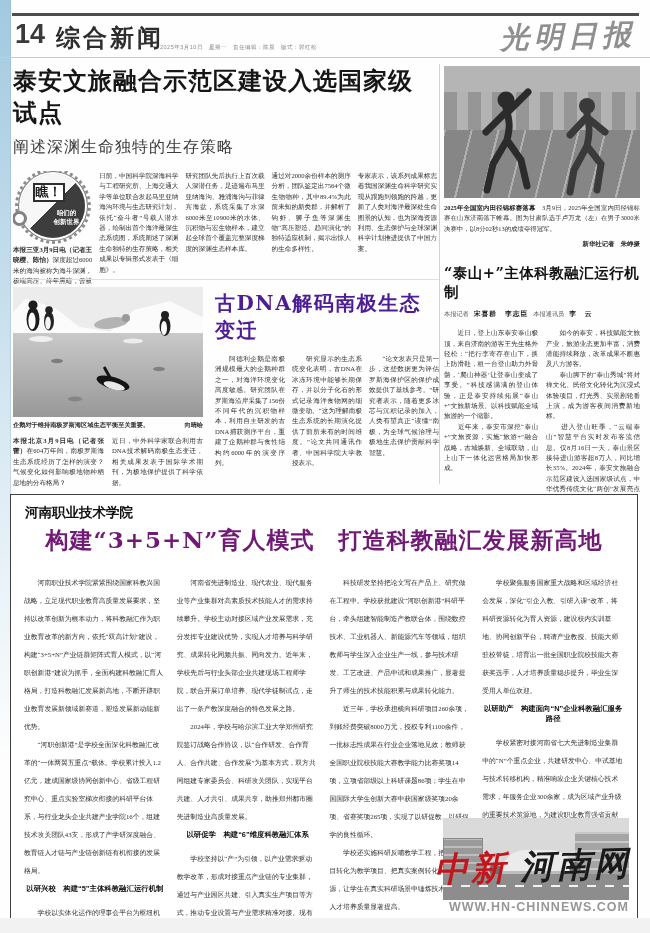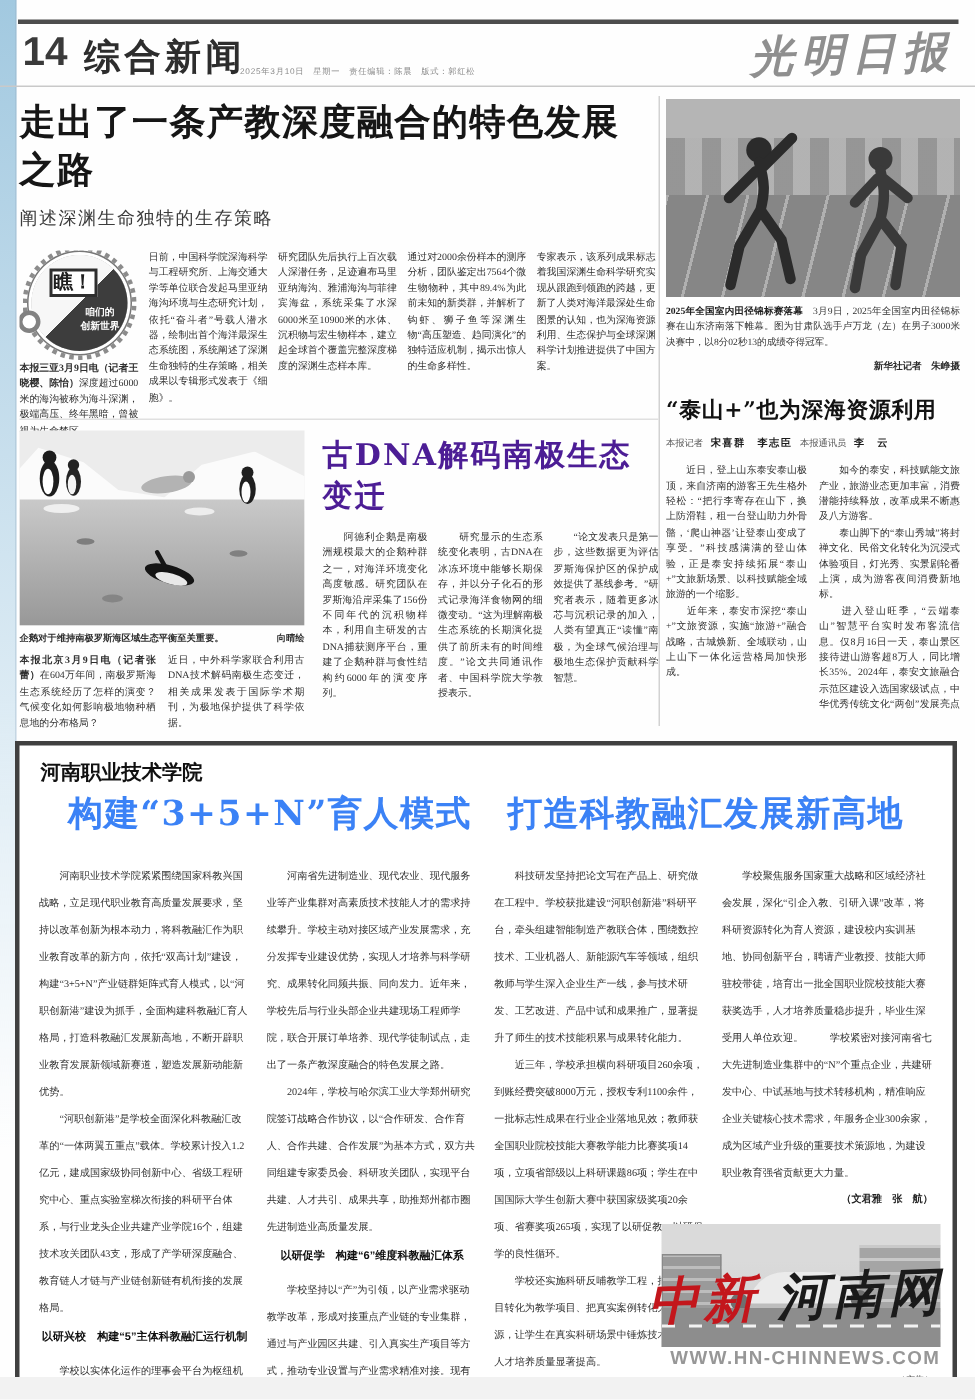--- a/index.html
+++ b/index.html
@@ -16,21 +16,21 @@
   .pagenum{left:15px;top:19px;font:700 27px "Liberation Sans",sans-serif;color:#3a3a3a;}
   .sectionname{left:56px;top:22px;font:900 24px "Liberation Sans",sans-serif;color:#2d2d2d;letter-spacing:3px;}
   .dateline{left:160px;top:44px;font:400 5.5px "Liberation Sans",sans-serif;color:#8a8a8a;letter-spacing:.5px;}
   .masthead{right:14px;top:17px;font:900 29px "DejaVu Serif",serif;font-style:italic;color:#8f8f8f;
     letter-spacing:5px;transform:rotate(-1.5deg);}
   
   .body{font-size:6.6px;line-height:1.58;text-align:justify;color:#303030;white-space:pre-line;margin:0;}
   
   .top-article{left:13px;top:63px;width:424px;}
   .top-article h1{margin:2px 0 0;font:900 24px "DejaVu Serif",serif;color:#161616;letter-spacing:1px;}
-  .deck{margin:8px 0 0;font-size:12px;color:#3c3c3c;letter-spacing:1px;}
+  .deck{margin:8px 0 0;font-size:16px;color:#3c3c3c;letter-spacing:1px;}
   .tcols{display:flex;gap:7px;margin-top:13px;height:128px;overflow:hidden;}
   .tcol{flex:1;min-width:0;}
   
   .badge{position:relative;width:64px;height:64px;margin:3px auto 7px;border-radius:50%;
     background:linear-gradient(135deg,#f7f7f7 0 50%,#3d3d3d 50% 100%);
     box-shadow:0 0 0 2px #fff,0 0 0 3px #777;outline:3px dotted #8c8c8c;outline-offset:3px;}
   .badge-qiao{position:absolute;top:9px;left:12px;background:#fff;border:2px solid #2e2e2e;
     padding:0 1px;font:900 13px "Liberation Sans",sans-serif;color:#1e1e1e;line-height:1.15;}
   .badge-sub{position:absolute;right:5px;bottom:11px;color:#fff;font:700 6.5px "Liberation Sans",sans-serif;
     text-align:center;line-height:1.35;}
@@ -75,25 +75,25 @@
   .pg-ice2{right:-4px;top:14px;width:98px;height:40px;clip-path:polygon(0 78%,26% 22%,62% 0,100% 46%,100% 100%,8% 100%);}
   .cap-row{display:flex;justify-content:space-between;gap:8px;margin-top:4px;
     font-size:6.2px;font-weight:700;color:#2e2e2e;}
   .dna-leads{display:flex;gap:8px;margin-top:6px;height:54px;overflow:hidden;}
   .dna-leads .body{flex:1;min-width:0;}
   .dna-right{position:absolute;left:202px;top:0;width:224px;}
   .dna-right h2{margin:5px 0 10px;font:900 20px "DejaVu Serif",serif;color:#4c1d95;letter-spacing:1.5px;}
   .dnacols{display:flex;gap:7px;height:153px;overflow:hidden;}
   .dnacol{flex:1;min-width:0;}
   
-  .bottom-box{left:10px;top:494px;width:628px;height:437px;border:3px solid #404040;background:#fff;
+  .bottom-box{left:10px;top:494px;width:628px;height:437px;border:1px solid #404040;background:#fff;
     box-sizing:border-box;}
   .kicker{position:absolute;left:14px;top:9px;font:700 13.5px "Liberation Sans",sans-serif;color:#111;}
   .bheadline{position:absolute;left:0;right:0;top:30px;margin:0;text-align:center;
-    font:900 23px "DejaVu Serif",serif;color:#3b82f6;letter-spacing:1px;}
+    font:900 23px "DejaVu Serif",serif;color:#701a75;letter-spacing:1px;}
   .bcols{position:absolute;left:13px;right:13px;top:76px;height:348px;display:flex;gap:11px;overflow:hidden;}
   .bcol{flex:1;min-width:0;}
   .bcol .body{font-size:6.8px;line-height:1.62;}
   .bcol h4{margin:7px 0;font:700 7.4px "Liberation Sans",sans-serif;text-align:center;color:#101010;}
   .bbyline{text-align:right;font-weight:700;font-size:6.8px;margin-top:5px;color:#222;}
   
   .campus-photo{position:absolute;right:8px;bottom:30px;width:186px;height:82px;margin:0;overflow:hidden;
     background:linear-gradient(180deg,#dadada 0 30%,#cfcfcf);}
   .cp-bld-l{position:absolute;left:0;top:20px;width:40px;height:62px;background:#9a9a9a;
     box-shadow:inset 0 0 0 1px #8a8a8a;background-image:repeating-linear-gradient(180deg,rgba(255,255,255,.35) 0 2px,rgba(0,0,0,0) 2px 8px);}
@@ -121,21 +121,21 @@
   <div class="abs edge-strip"></div>
 
   <div class="abs hdr-rule-top"></div>
   <span class="abs pagenum">14</span>
   <span class="abs sectionname">综合新闻</span>
   <span class="abs dateline">2025年3月10日　星期一　责任编辑：陈晨　版式：郭红松</span>
   <span class="abs masthead">光明日报</span>
   <div class="abs hdr-rule-bot"></div>
 
   <section class="abs top-article">
-    <h1>走出了一条产教深度融合的特色发展之路</h1>
+    <h1>泰安文旅融合示范区建设入选国家级试点</h1>
     <p class="deck">阐述深渊生命独特的生存策略</p>
     <div class="tcols">
       <div class="tcol">
         <div class="badge">
           <span class="badge-qiao">瞧！</span>
           <span class="badge-sub">
             <span>咱们的</span>
             <span>创新世界</span>
           </span>
           <span class="badge-hub"></span>
@@ -162,21 +162,21 @@
       </svg>
       <svg class="pr-runner r2" viewBox="0 0 62 104">
         <circle cx="31" cy="14" r="8" fill="#3a3a3a"></circle>
         <path d="M31 22 C34 34 34 42 31 54 L18 78 L14 100 M31 54 L45 72 L41 98 M29 27 L14 43 M33 27 L49 40" stroke="#3a3a3a" stroke-width="7" fill="none" stroke-linecap="round"></path>
       </svg>
     </figure>
     <p class="caption"><b>2025年全国室内田径锦标赛落幕</b><span>　3月9日，2025年全国室内田径锦标赛在山东济南落下帷幕。图为甘肃队选手卢万龙（左）在男子3000米决赛中，以8分02秒13的成绩夺得冠军。</span></p>
     <div class="credit">新华社记者　朱峥摄</div>
 
     <article class="taishan">
-      <h2>“泰山+”也为深海资源利用</h2>
+      <h2>“泰山+”主体科教融汇运行机制</h2>
       <div class="byline">
         <span>本报记者</span>
         <b>宋喜群　李志臣</b>
         <span>本报通讯员</span>
         <b>李　云</b>
       </div>
       <div class="tscols">
         <div class="tscol body">　　近日，登上山东泰安泰山极顶，来自济南的游客王先生格外轻松：“把行李寄存在山下，换上防滑鞋，租一台登山助力外骨骼，‘爬山神器’让登泰山变成了享受。”科技感满满的登山体验，正是泰安持续拓展“泰山+”文旅新场景、以科技赋能全域旅游的一个缩影。
 　　近年来，泰安市深挖“泰山+”文旅资源，实施“旅游+”融合战略，古城焕新、全域联动，山上山下一体化运营格局加快形成。</div>
         <div class="tscol body">　　如今的泰安，科技赋能文旅产业，旅游业态更加丰富，消费潜能持续释放，改革成果不断惠及八方游客。
@@ -257,20 +257,21 @@
         <h4>以研促学　构建“6”维度科教融汇体系</h4>
         <span class="body">　　学校坚持以“产”为引领，以产业需求驱动教学改革，形成对接重点产业链的专业集群，通过与产业园区共建、引入真实生产项目等方式，推动专业设置与产业需求精准对接。现有国家级骨干专业8个、省级特色专业群6个，构建起覆盖先进制造、信息技术、现代服务等领域的专业矩阵，有力支撑了区域重点产业集群发展。</span>
       </div>
       <div class="bcol">
         <span class="body">　　科技研发坚持把论文写在产品上、研究做在工程中。学校获批建设“河职创新港”科研平台，牵头组建智能制造产教联合体，围绕数控技术、工业机器人、新能源汽车等领域，组织教师与学生深入企业生产一线，参与技术研发、工艺改进、产品中试和成果推广，显著提升了师生的技术技能积累与成果转化能力。
 　　近三年，学校承担横向科研项目260余项，到账经费突破8000万元，授权专利1100余件，一批标志性成果在行业企业落地见效；教师获全国职业院校技能大赛教学能力比赛奖项14项，立项省部级以上科研课题86项；学生在中国国际大学生创新大赛中获国家级奖项20余项、省赛奖项265项，实现了以研促教、以研促学的良性循环。
 　　学校还实施科研反哺教学工程，把研发项目转化为教学项目、把真实案例转化为教学资源，让学生在真实科研场景中锤炼技术技能，人才培养质量显著提高。</span>
       </div>
       <div class="bcol">
         <span class="body">　　学校聚焦服务国家重大战略和区域经济社会发展，深化“引企入教、引研入课”改革，将科研资源转化为育人资源，建设校内实训基地、协同创新平台，聘请产业教授、技能大师驻校带徒，培育出一批全国职业院校技能大赛获奖选手，人才培养质量稳步提升，毕业生深受用人单位欢迎。</span>
+        <h4>以研助产　构建面向“N”企业科教融汇服务路径</h4>
         <span class="body">　　学校紧密对接河南省七大先进制造业集群中的“N”个重点企业，共建研发中心、中试基地与技术转移机构，精准响应企业关键核心技术需求，年服务企业300余家，成为区域产业升级的重要技术策源地，为建设职业教育强省贡献更大力量。</span>
         <div class="bbyline">（文君雅　张　航）</div>
       </div>
     </div>
 
     <figure class="campus-photo">
       <div class="cp-bld-l"></div>
       <div class="cp-bld-r"></div>
       <div class="cp-gate"></div>
       <div class="cp-tree" style="left:46px;top:46px;"></div>

